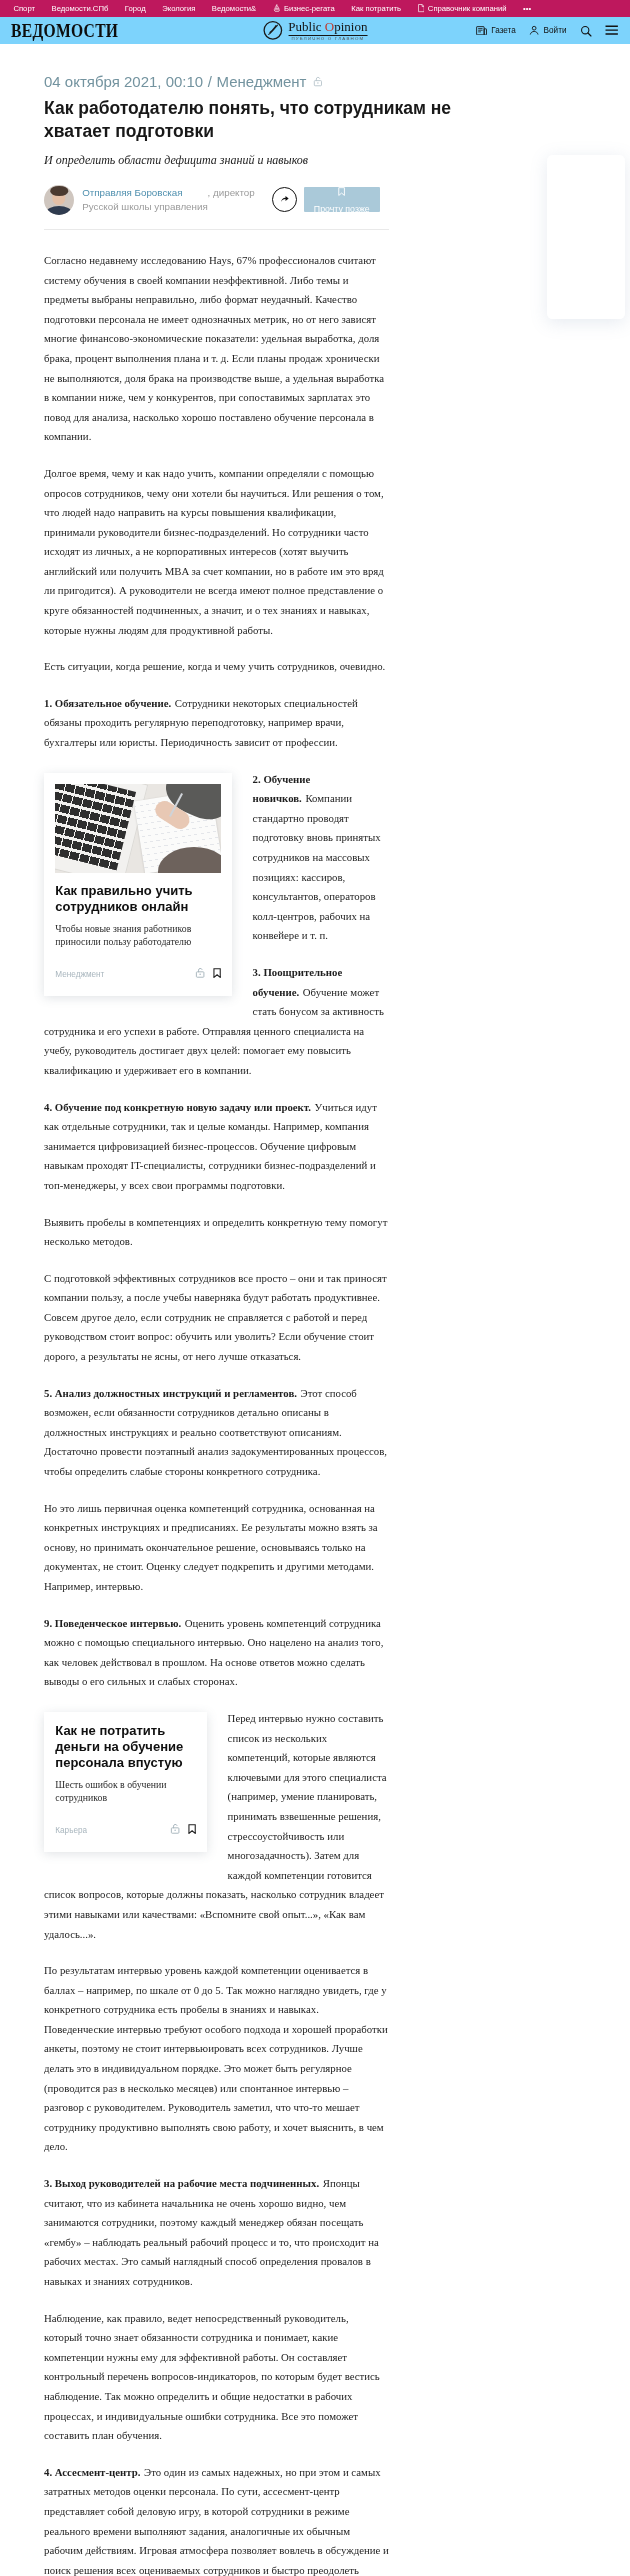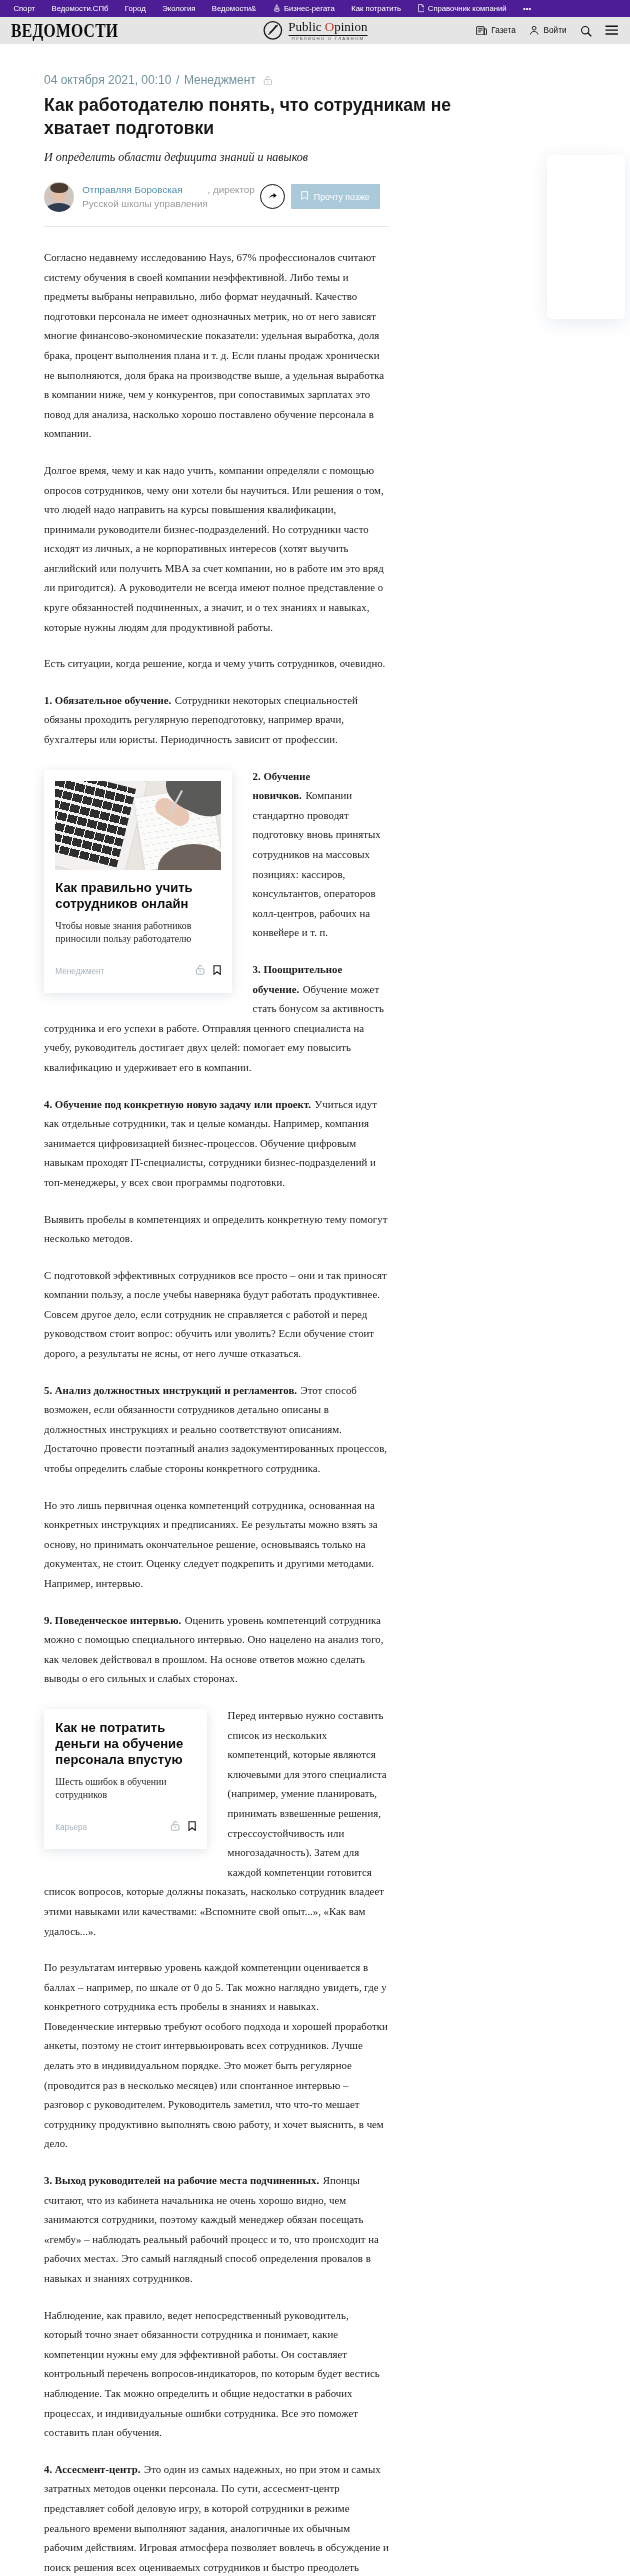--- a/index.html
+++ b/index.html
@@ -1,54 +1,54 @@
 <!DOCTYPE html>
 <html lang="ru" style="font-size:8.2px"><head>
 <meta charset="utf-8">
 <style>
   html,body{margin:0;padding:0;background:#fff;}
   body{width:630px;min-height:3286px;position:relative;font-family:"Liberation Sans",sans-serif;color:#1a1a1a;overflow:hidden;}
   a{text-decoration:none;color:inherit;cursor:pointer;}
   button{cursor:pointer;}
 
   
-  .topnav{background:#4c1d95;height:17px;display:flex;align-items:center;padding:0 13.4px;gap:16.5px;}
+  .topnav{background:#be185d;height:17px;display:flex;align-items:center;padding:0 13.4px;gap:16.5px;}
   .nav-item{color:#fff;font-size:7.7px;display:flex;align-items:center;gap:3.6px;white-space:nowrap;}
   .nav-ic{display:flex;align-items:center;}
   .nav-ic svg{display:block;}
 
   
-  .masthead{background:#e5e5e5;height:27px;display:flex;align-items:center;padding:0 11.3px;position:relative;}
+  .masthead{background:#7dd3fc;height:27px;display:flex;align-items:center;padding:0 11.3px;position:relative;}
   .logo{font-family:"Liberation Serif",serif;font-weight:700;font-size:17px;letter-spacing:0.3px;color:#0d0d0d;transform:scale(.92,1.12);transform-origin:left center;}
   .po{position:absolute;left:50%;transform:translateX(-50%);display:flex;align-items:center;gap:5.2px;}
   .po-emblem svg{display:block;}
   .po-name{font-family:Liberation Serif, serif;font-size:13px;color:#141414;border-bottom:1px solid #141414;padding-bottom:0.5px;line-height:1.1;}
   .po-accent{color:#c0392b;}
   .po-tag{font-size:4.4px;letter-spacing:1.2px;color:#555;text-align:center;margin-top:1.5px;}
   .mast-right{margin-left:auto;display:flex;align-items:center;gap:13.4px;}
   .mast-item{display:flex;align-items:center;gap:4.1px;font-size:8.2px;color:#111;}
   .mast-ic{display:flex;align-items:center;}
 
   
   .article{margin:29px 0 0 44px;width:412px;}
-  .meta-row{display:flex;align-items:center;gap:4.6px;font-size:12px;color:#73939f;}
+  .meta-row{display:flex;align-items:center;gap:4.6px;font-size:15px;color:#73939f;}
   .meta-row .lock{display:flex;margin-left:2.1px;}
   h1.title{font-size:17.5px;line-height:23px;font-weight:700;color:#181818;margin:7.2px 0 10.3px;width:412px;}
   .subtitle{font-family:"Liberation Serif",serif;font-style:italic;font-size:12px;color:#222;margin:0 0 16.5px;}
   .author-row{display:flex;align-items:center;width:336px;}
   .avatar{width:30px;height:30px;border-radius:50%;overflow:hidden;background:#cfc6bf;position:relative;flex:none;}
   .avatar .hair{position:absolute;left:50%;top:1.5px;transform:translateX(-50%);width:17.5px;height:9.3px;border-radius:50%;background:#4a3a30;}
   .avatar .face{position:absolute;left:50%;top:4.6px;transform:translateX(-50%);width:13.4px;height:15.5px;border-radius:50% 50% 46% 46%;background:#e3bfa6;}
   .avatar .shoulders{position:absolute;bottom:-4.6px;left:50%;transform:translateX(-50%);width:26px;height:13.4px;border-radius:50% 50% 0 0;background:#2f3b4f;}
   .author-text{margin-left:8.2px;font-size:9.8px;line-height:14.4px;max-width:175px;}
   .author-name{color:#4e8fae;}
   .author-role{color:#9b9b9b;margin-left:25px;}
   .actions{margin-left:auto;display:flex;align-items:center;gap:6.2px;}
   .share{width:25px;height:25px;border-radius:50%;border:1.3px solid #111;background:#fff;display:flex;align-items:center;justify-content:center;padding:0;}
-  .readlater{height:25px;padding:0 10.3px;background:#aac9d9;border:none;border-radius:1px;color:#fff;font-size:8.8px;display:flex;align-items:center;gap:5.2px;font-family:"Liberation Sans",sans-serif;}
+  .readlater{height:25px;padding:0 10.3px;background:#aac9d9;border:none;border-radius:1px;color:#fff;font-size:8.8px;display:flex;align-items:center;gap:5.2px;font-family:"Liberation Sans",sans-serif;flex-direction:column;}
   .divider{border:none;border-top:0.5px solid #e9e9e9;margin:14.4px 0 0;width:345px;}
 
   
   .body{margin-top:20.6px;width:345px;font-family:"Liberation Serif",serif;font-size:10.8px;line-height:19.6px;color:#1f1f1f;}
   .body p{margin:0 0 17px;}
   .body b.lead{font-weight:700;margin-right:3.6px;font-family:Liberation Serif, serif;}
 
   
   .related-card{float:left;background:#fff;box-shadow:0 2.1px 10.3px rgba(70,86,106,.18);padding:11.3px;margin:3.1px 20.6px 17.5px 0;font-family:"Liberation Sans",sans-serif;}
   .card-0{width:188px;box-sizing:border-box;}

